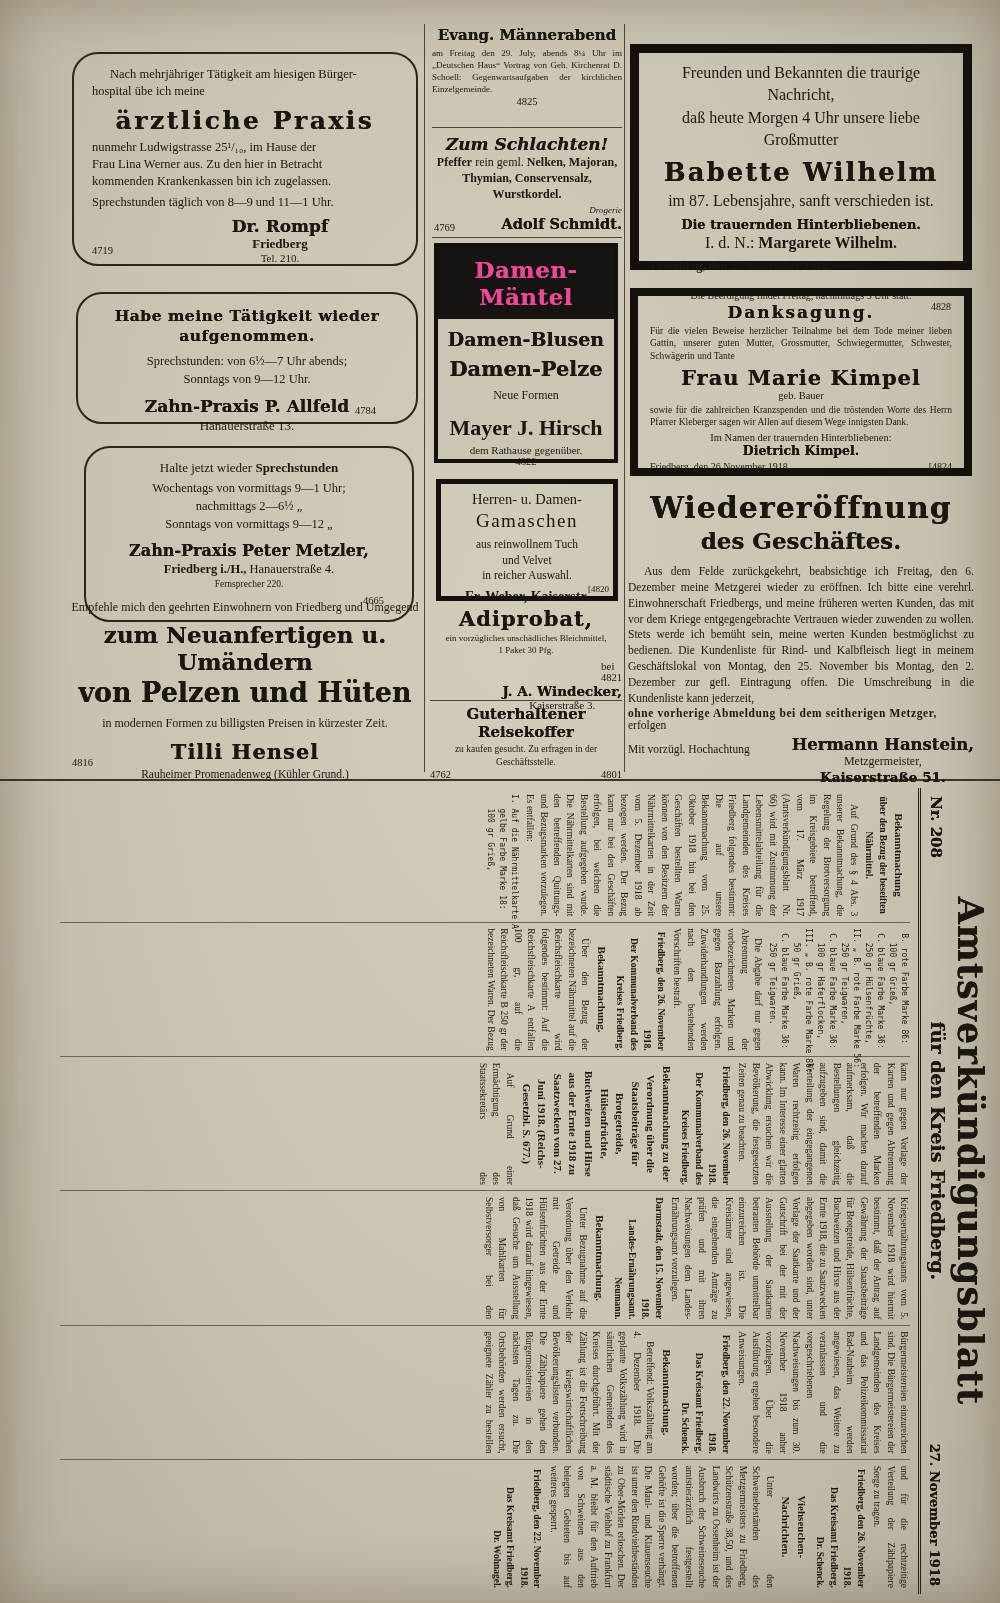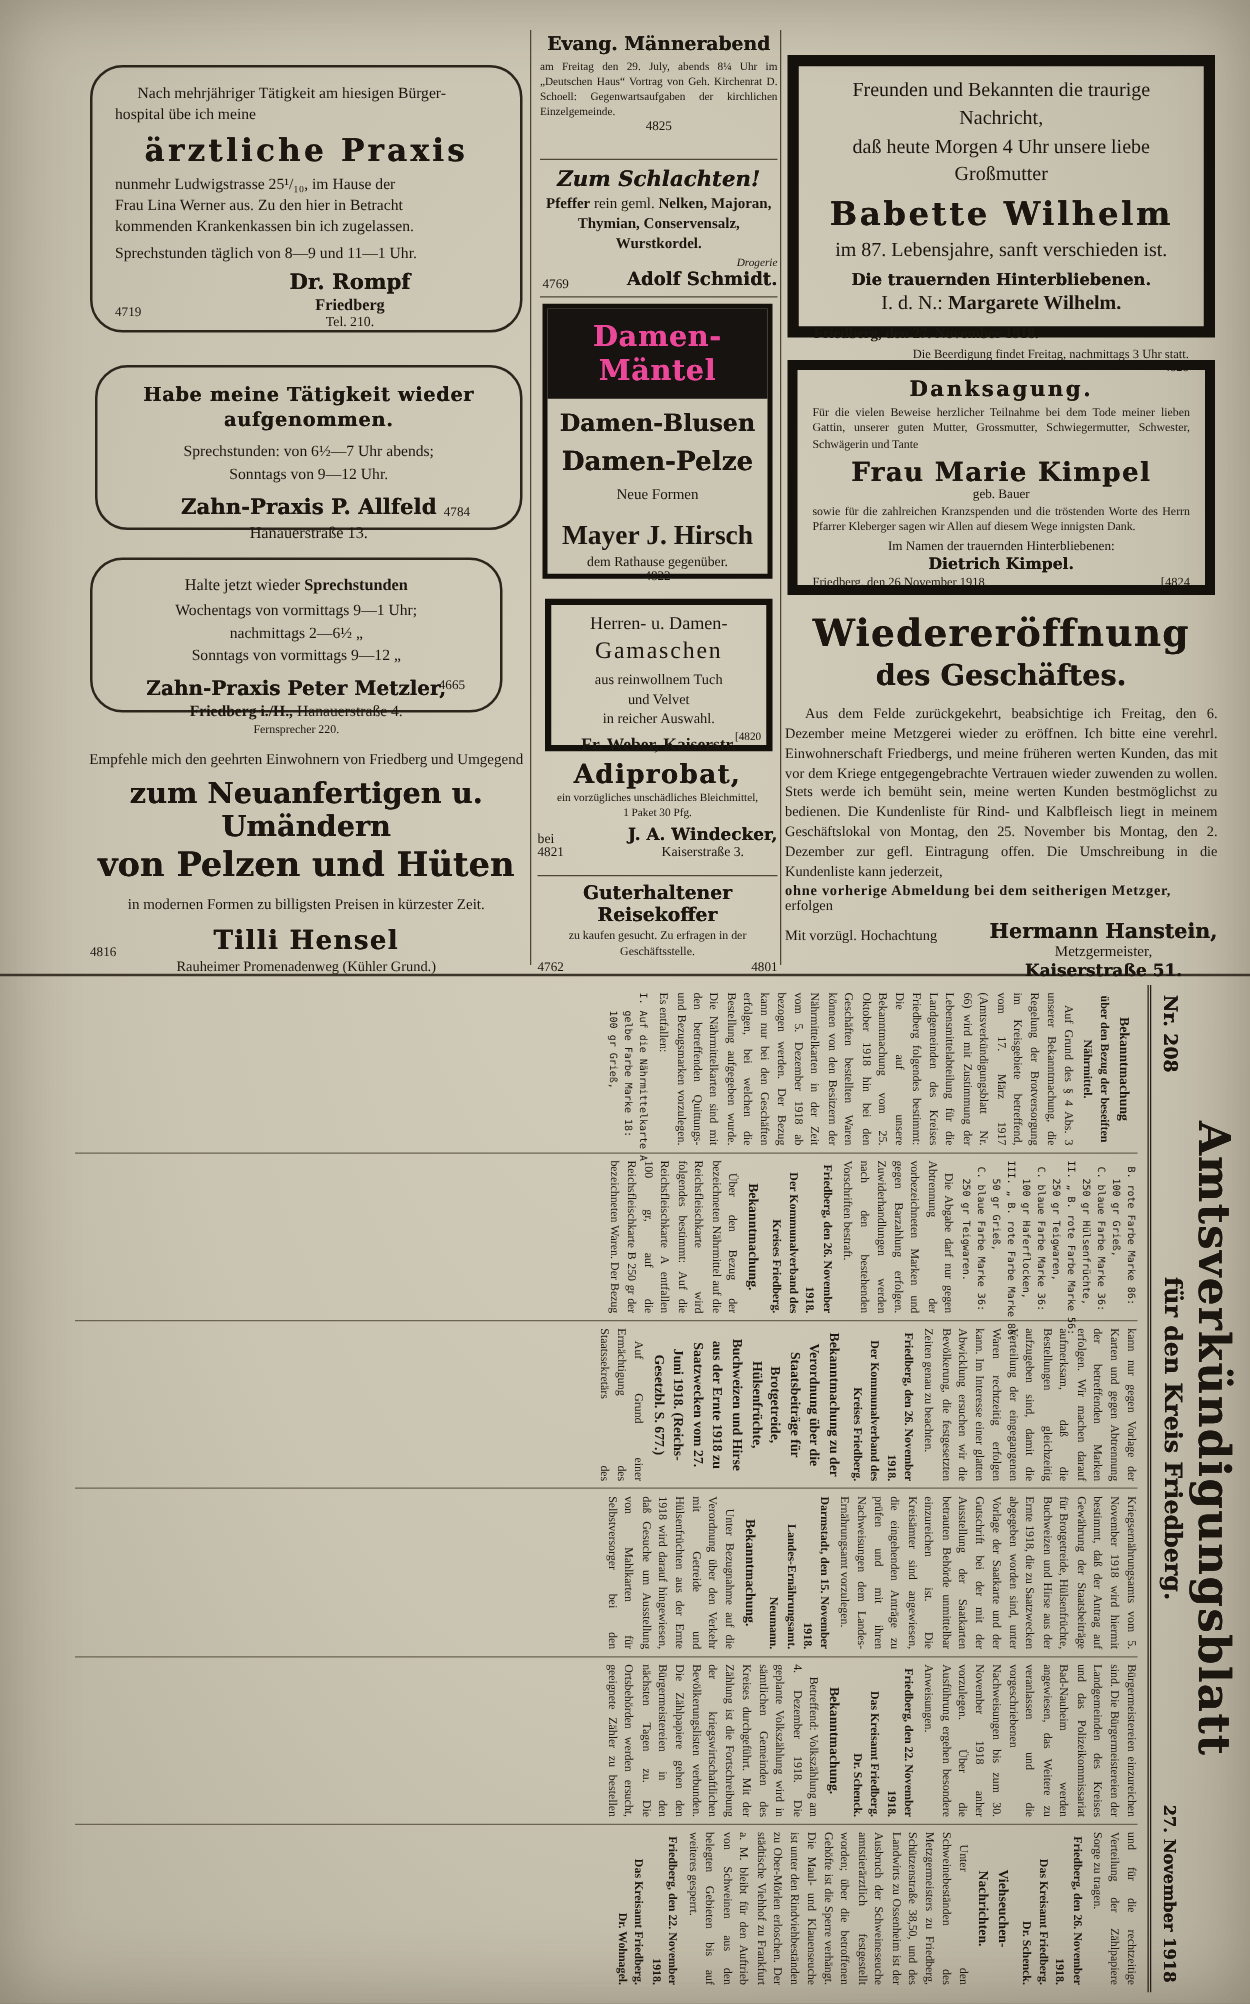--- a/index.html
+++ b/index.html
@@ -63,34 +63,34 @@
   .hirsch-l3{font-size:12px;margin-top:7px;}
   .hirsch-name{font-size:22px;margin-top:12px;font-family:"Liberation Serif",serif;font-weight:bold;}
   .hirsch-sub{font-size:11px;margin-top:3px;}
   .gam{border:5px solid #14110c;box-sizing:border-box;padding:7px 4px;}
   .gam-l1{font-size:14.5px;}
   .gam-l2{font-size:19px;letter-spacing:1.5px;margin-top:2px;}
   .gam-l3{font-size:11.5px;line-height:1.35;margin-top:5px;}
   .gam-name{font-size:14px;margin-top:5px;}
   .adi-title{font-size:21px;letter-spacing:1px;}
   .adi-desc{font-size:9px;line-height:1.3;margin-top:2px;}
-  .adi-row{display:flex;justify-content:space-between;align-items:flex-end;margin-top:4px;}
+  .adi-row{display:flex;justify-content:space-between;align-items:flex-end;margin-top:4px;flex-direction:column;}
   .adi-bei{font-size:11px;}
   .adi-name{font-size:13.5px;}
   .adi-street{font-size:11px;}
   .kof-title{font-size:15px;}
   .kof-body{font-size:9.5px;line-height:1.35;margin-top:2px;}
 
   
   .wil{border:9px solid #14110c;box-sizing:border-box;padding:9px 12px 4px;}
   .wil-s{font-size:16px;line-height:1.4;}
   .wil-name{font-size:26px;letter-spacing:2px;margin:5px 0 3px;}
   .wil-herren{font-size:13px;margin-top:5px;}
   .wil-date{font-size:12px;font-weight:bold;text-align:left;margin-top:5px;}
-  .wil-small{font-size:10px;text-align:right;margin-top:4px;}
+  .wil-small{font-size:10px;text-align:center;margin-top:16px;}
   .kim{border:8px solid #14110c;box-sizing:border-box;padding:6px 12px 3px;}
   .kim-title{font-size:17px;letter-spacing:2px;}
   .kim-body{font-size:9.5px;line-height:1.3;margin-top:3px;}
   .kim-name{font-size:21px;letter-spacing:1px;margin-top:3px;}
   .kim-sub{font-size:10.5px;}
   .kim-l3{font-size:10.5px;margin-top:3px;}
   .kim-signer{font-size:12.5px;}
   .kim-foot{display:flex;justify-content:space-between;font-size:10px;margin-top:3px;}
   .han-t1{font-size:30px;letter-spacing:1px;}
   .han-t2{font-size:23px;margin-top:2px;}
@@ -145,21 +145,21 @@
   <div class="abs round-ad c" style="left:76px;top:292px;width:342px;height:132px;">
     <div class="alf-title frak pre">Habe meine Tätigkeit wieder
 aufgenommen.</div>
     <div class="alf-hours pre">Sprechstunden: von 6½—7 Uhr abends;
 Sonntags von 9—12 Uhr.</div>
     <div class="alf-name frak">Zahn-Praxis P. Allfeld</div>
     <div class="alf-street">Hanauerstraße 13.</div>
     <span class="abs num" style="right:40px;bottom:6px;">4784</span>
   </div>
 
-  <div class="abs round-ad c" style="left:72px;top:446px;width:330px;height:124px;">
+  <div class="abs round-ad c" style="left:84px;top:446px;width:330px;height:176px;">
     <div class="met-line1"><span>Halte jetzt wieder </span><span class="b">Sprechstunden</span></div>
     <div class="met-sched pre">Wochentags von vormittags 9—1 Uhr;
 nachmittags 2—6½ „
 Sonntags von vormittags 9—12 „</div>
     <div class="met-name frak">Zahn-Praxis Peter Metzler,</div>
     <div class="met-street"><span class="b">Friedberg i./H.,</span><span> Hanauerstraße 4.</span></div>
     <div class="met-phone">Fernsprecher 220.</div>
     <span class="abs num" style="right:28px;bottom:14px;">4665</span>
   </div>
 

